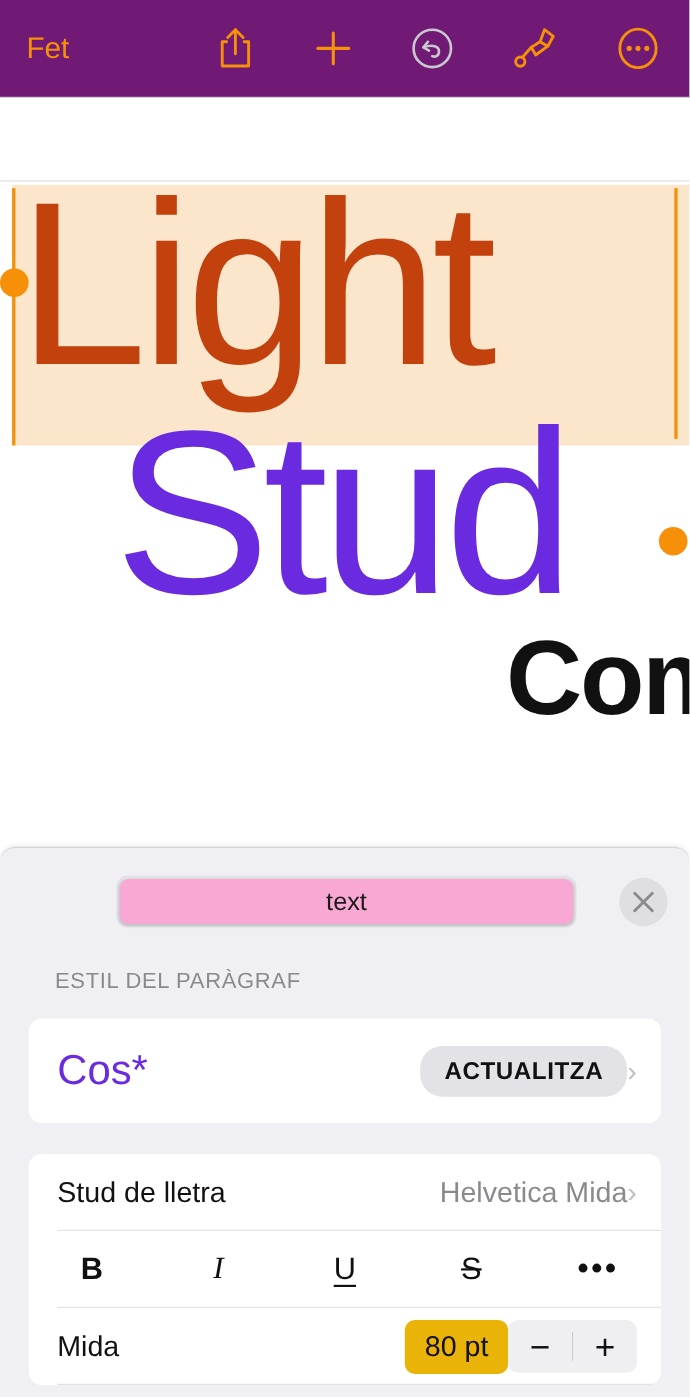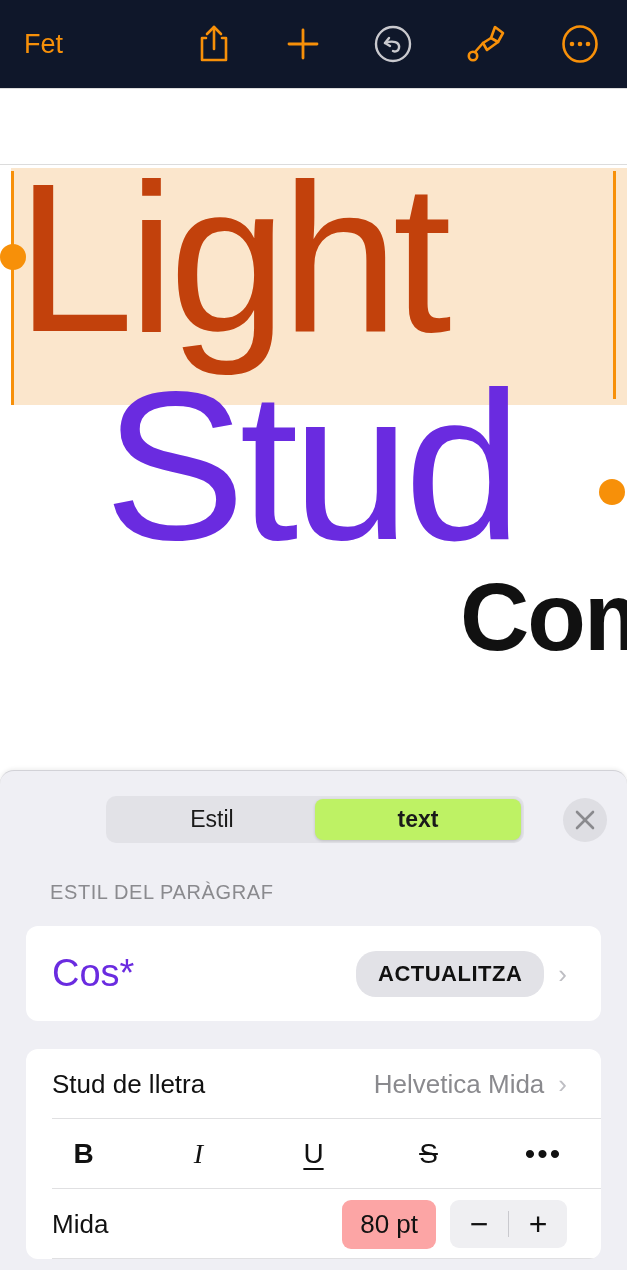--- a/index.html
+++ b/index.html
@@ -21,21 +21,21 @@
     overflow: hidden;
     background: #ffffff;
   }
 
   
   .toolbar {
     position: absolute;
     top: 0; left: 0;
     width: 627px;
     height: 89px;
-    background: #0f172a;
+    background: #701a75;
     border-bottom: 1px solid #dcdcdc;
     display: flex;
     align-items: center;
   }
   .toolbar-done {
     position: absolute;
     left: 24px;
     font-size: 27px;
     color: #F79009;
     font-weight: 400;
@@ -165,23 +165,23 @@
     align-items: center;
     justify-content: center;
     font-size: 23px;
     color: #1a1a1a;
     border-radius: 8px;
     cursor: pointer;
     font-family: "Liberation Sans", sans-serif;
     user-select: none;
   }
   .seg.active {
-    background: #bef264;
+    background: #f9a8d4;
     box-shadow: 0 1px 3px rgba(0,0,0,0.16);
-    font-weight: 700;
+    font-weight: 400;
   }
   .panel-close {
     position: absolute;
     top: 27px;
     right: 20px;
     width: 44px; height: 44px;
     border-radius: 50%;
     background: #DEDEE3;
     display: flex; align-items: center; justify-content: center;
     cursor: pointer;
@@ -226,22 +226,21 @@
   }
   .row-label {
     font-size: 26px;
     color: #111111;
     font-family: "Liberation Sans", sans-serif;
   }
   .row-right {
     margin-left: auto;
     display: flex;
     align-items: center;
-    gap: 14px;
-    padding-right: 34px;
+    padding-right: 22px;
   }
   .row-value {
     font-size: 26px;
     color: #8A8A8E;
     font-family: "Liberation Sans", sans-serif;
   }
   .chevron {
     color: #BEBEC3;
     font-size: 26px;
     line-height: 1;
@@ -286,21 +285,21 @@
     user-select: none;
   }
   .fmt-b { font-weight: 700; }
   .fmt-i { font-style: italic; font-family: "Liberation Serif", serif; }
   .fmt-u { text-decoration: underline; text-underline-offset: 5px; }
   .fmt-s { text-decoration: line-through; }
   .fmt-dots { font-size: 30px; letter-spacing: 2px; }
 
   
   .size-value {
-    background: #fca5a5;
+    background: #eab308;
     border-radius: 9px;
     padding: 9px 18px;
     font-size: 26px;
     color: #111111;
     cursor: pointer;
     font-family: "Liberation Sans", sans-serif;
   }
   .stepper {
     display: flex;
     align-items: center;
@@ -387,21 +386,20 @@
     <div class="sel-rule sel-rule-left"></div>
     <div class="sel-rule sel-rule-right"></div>
 
     <div class="sel-handle handle-tl"></div>
     <div class="sel-handle handle-br"></div>
   </div>
 
   <div class="panel">
 
     <div class="seg-wrap">
-      <div class="seg">Estil</div>
       <div class="seg active">text</div>
     </div>
 
     <div class="panel-close">
       <svg width="26" height="26" viewBox="0 0 26 26" stroke="#8A8A8E" stroke-width="2.6" stroke-linecap="round">
         <path d="M5 5 L21 21"></path>
         <path d="M21 5 L5 21"></path>
       </svg>
     </div>
 

